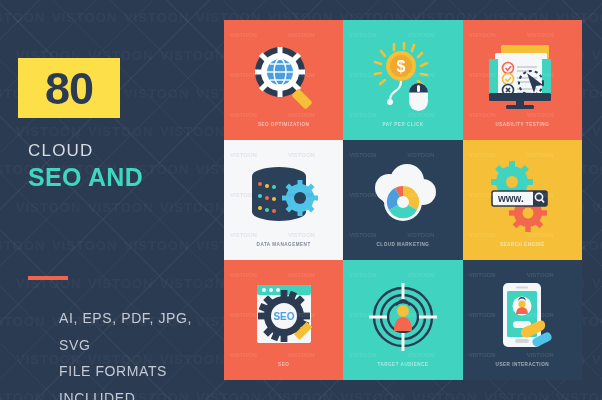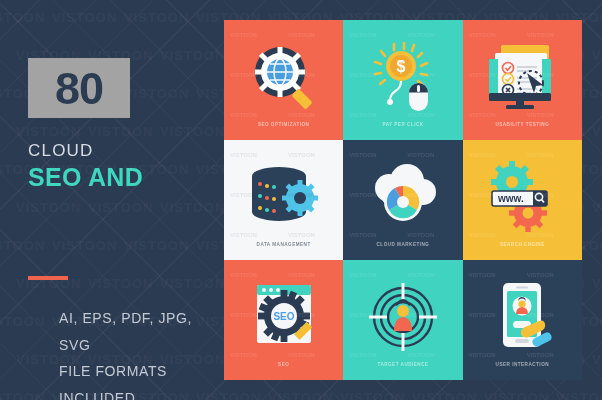--- a/index.html
+++ b/index.html
@@ -40,23 +40,23 @@
 
   
   #left-panel {
     position:absolute;
     left:0; top:0;
     width:215px; height:400px;
     padding:0 0 0 28px;
   }
   #count-badge {
     position:absolute;
-    left:28px; top:58px;
+    left:18px; top:58px;
     width:102px; height:60px;
-    background:#a3a3a3;
+    background:#fde047;
     display:flex; align-items:center; justify-content:center;
   }
   #count-badge .num {
     color:#2b3b52;
     font-size:45px;
     font-weight:bold;
     line-height:1;
     letter-spacing:-1px;
   }
   #headline { position:absolute; left:28px; top:140px; }

